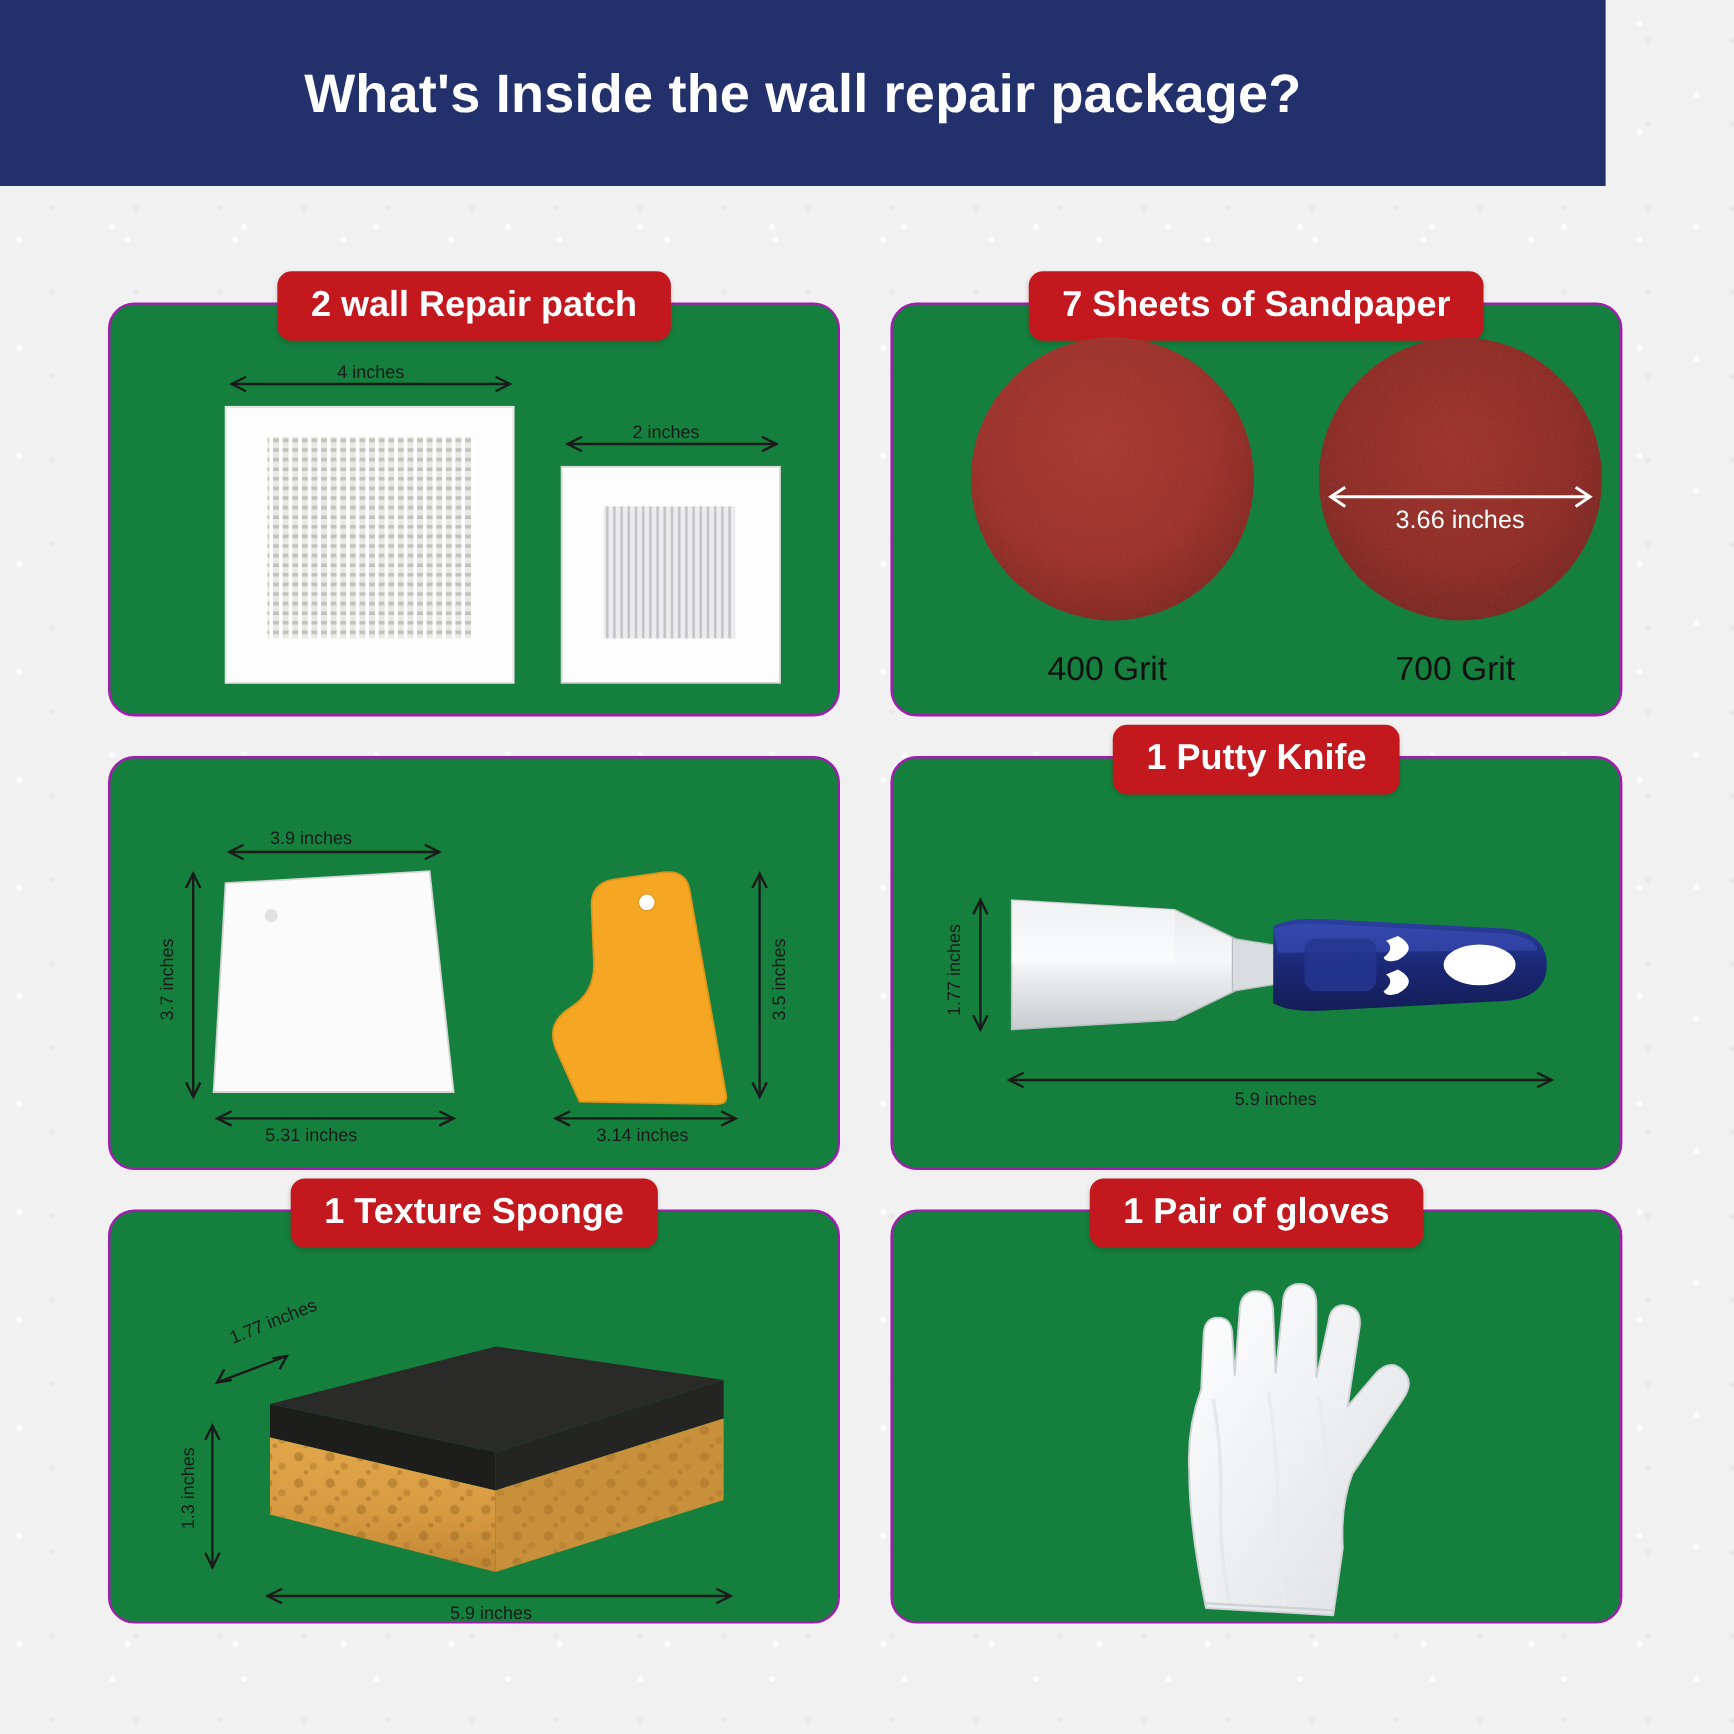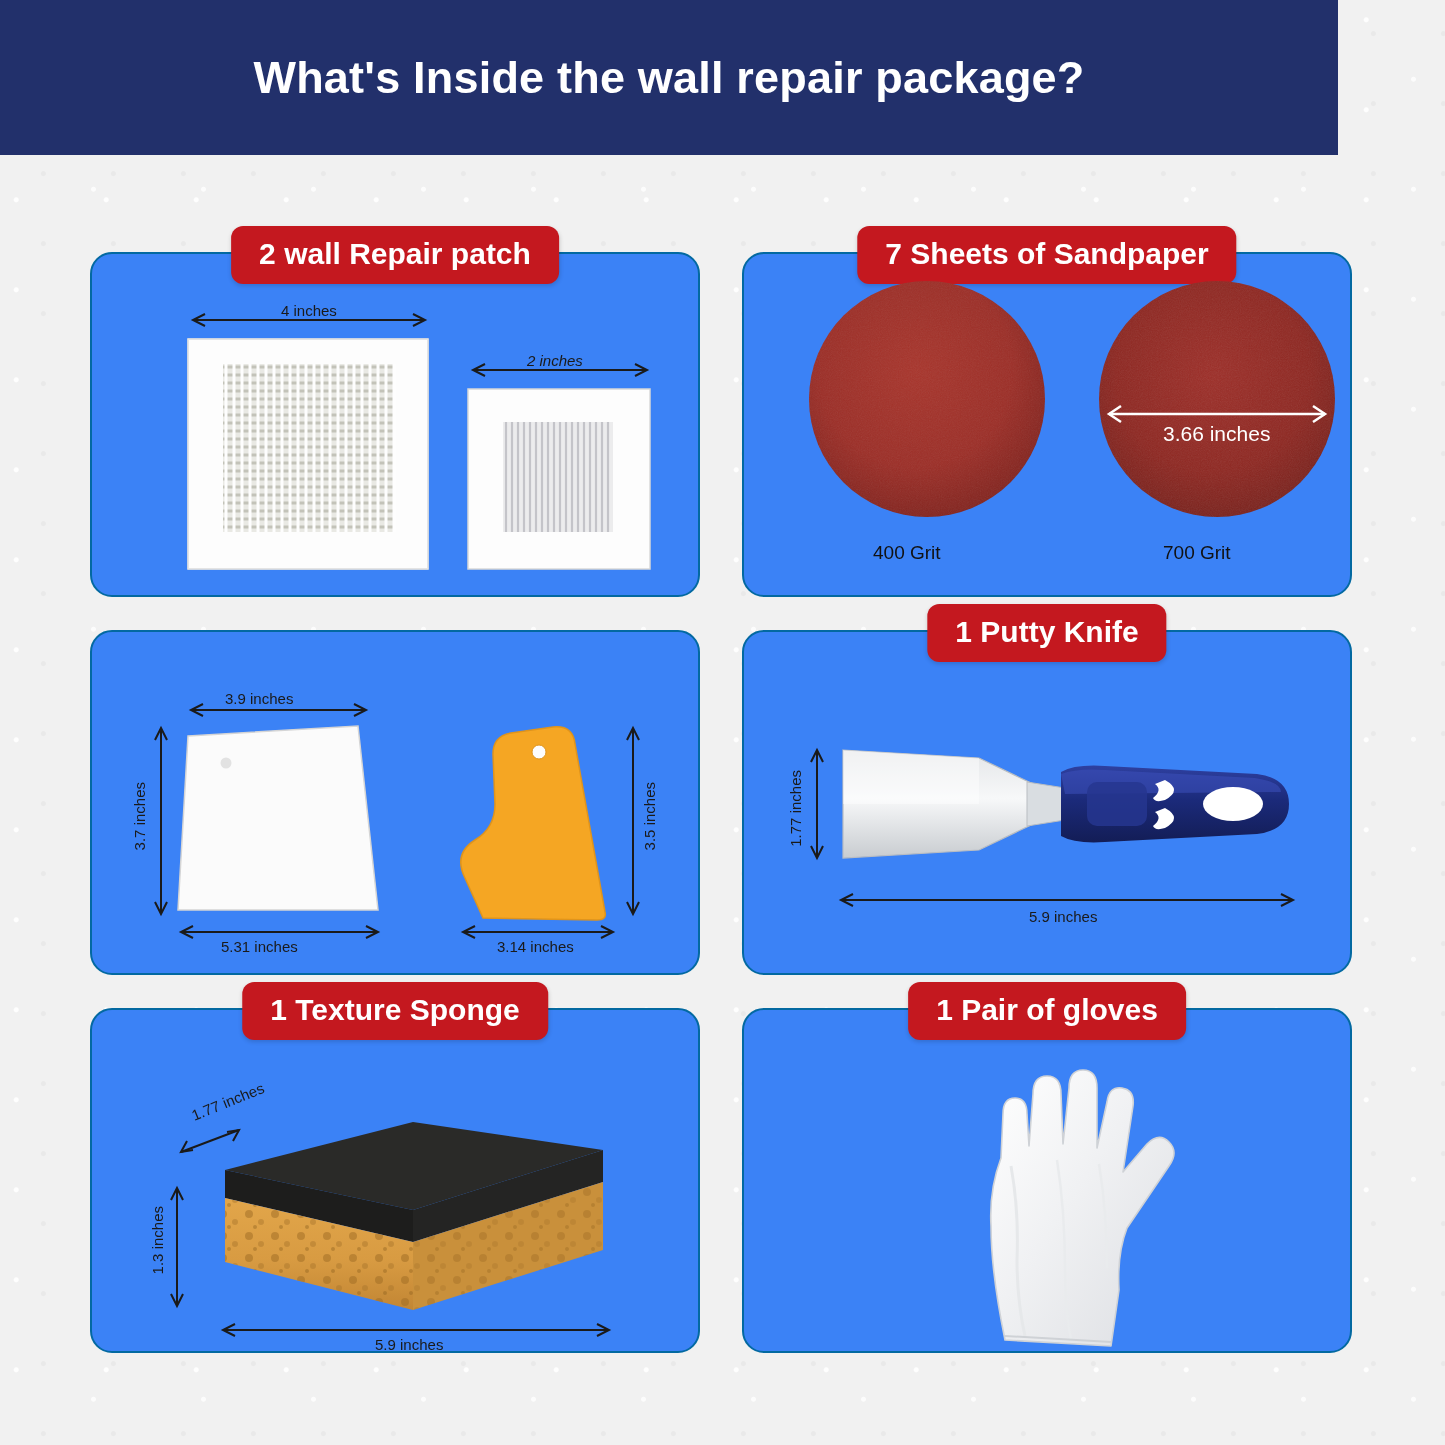--- a/index.html
+++ b/index.html
@@ -46,22 +46,22 @@
     top: 252px;
     width: 1262px;
     display: grid;
     grid-template-columns: 610px 610px;
     grid-template-rows: 345px 345px 345px;
     column-gap: 42px;
     row-gap: 33px;
   }
   .card {
     position: relative;
-    background: #3b82f6;
-    border: 2px solid #0369a1;
+    background: #15803d;
+    border: 2px solid #a21caf;
     border-radius: 22px;
     box-sizing: border-box;
   }
   .card-title {
     position: absolute;
     top: -28px;
     left: 50%;
     transform: translateX(-50%);
     background: #c4181f;
     color: #ffffff;
@@ -84,21 +84,21 @@
     color: #1a1a1a;
     white-space: nowrap;
   }
   .dim-label.vert {
     transform-origin: center center;
     writing-mode: vertical-rl;
     transform: rotate(180deg);
   }
   .grit-label {
     position: absolute;
-    font-size: 19px;
+    font-size: 28px;
     color: #111;
     white-space: nowrap;
   }
   svg { display: block; }
   .arrow-line { stroke: #1a1a1a; stroke-width: 2; }
 </style>
 </head>
 <body>
 
 <div class="page"></div>
@@ -195,21 +195,21 @@
         <g class="arrow-line" fill="none">
           <line x1="80" y1="66" x2="312" y2="66"></line>
           <polyline points="92,60 80,66 92,72"></polyline>
           <polyline points="300,60 312,66 300,72"></polyline>
           <line x1="360" y1="116" x2="534" y2="116"></line>
           <polyline points="372,110 360,116 372,122"></polyline>
           <polyline points="522,110 534,116 522,122"></polyline>
         </g>
       </svg>
       <div class="dim-label" style="left:168px; top:48px;">4 inches</div>
-      <div class="dim-label" style="left:414px; top:98px;font-style:italic;">2 inches</div>
+      <div class="dim-label" style="left:414px; top:98px;">2 inches</div>
     </div>
   </div>
 
   <div class="card">
     <div class="card-title">7 Sheets of Sandpaper</div>
     <div class="card-body">
       <svg width="606" height="341" viewBox="0 0 606 341">
         <defs>
           <radialGradient id="grit1" cx="45%" cy="38%" r="68%">
             <stop offset="0%" stop-color="#a8352c"></stop>

